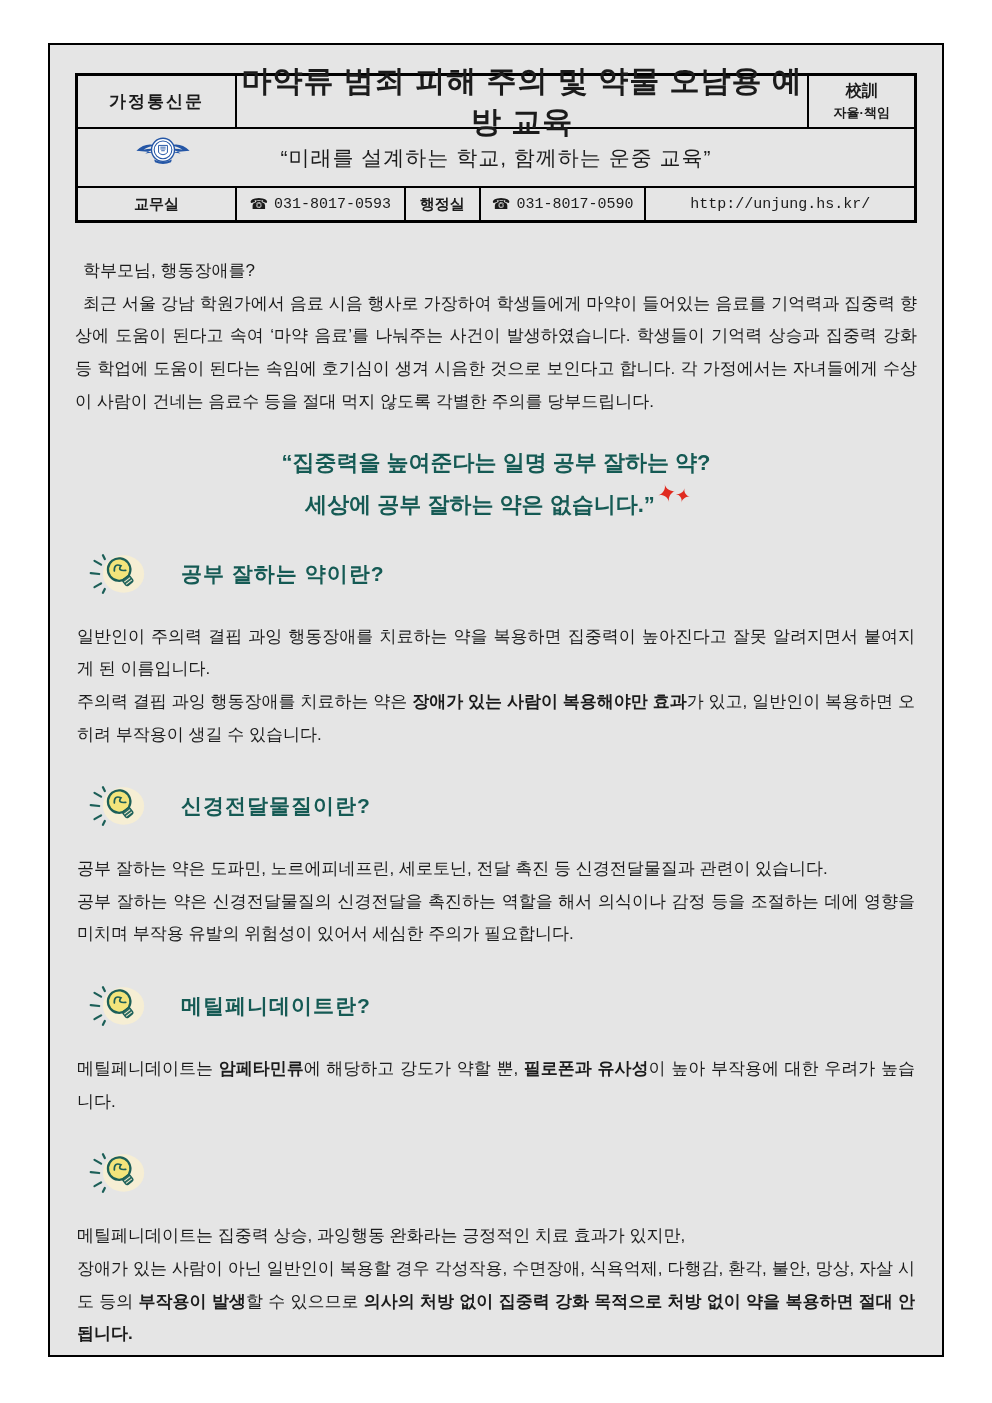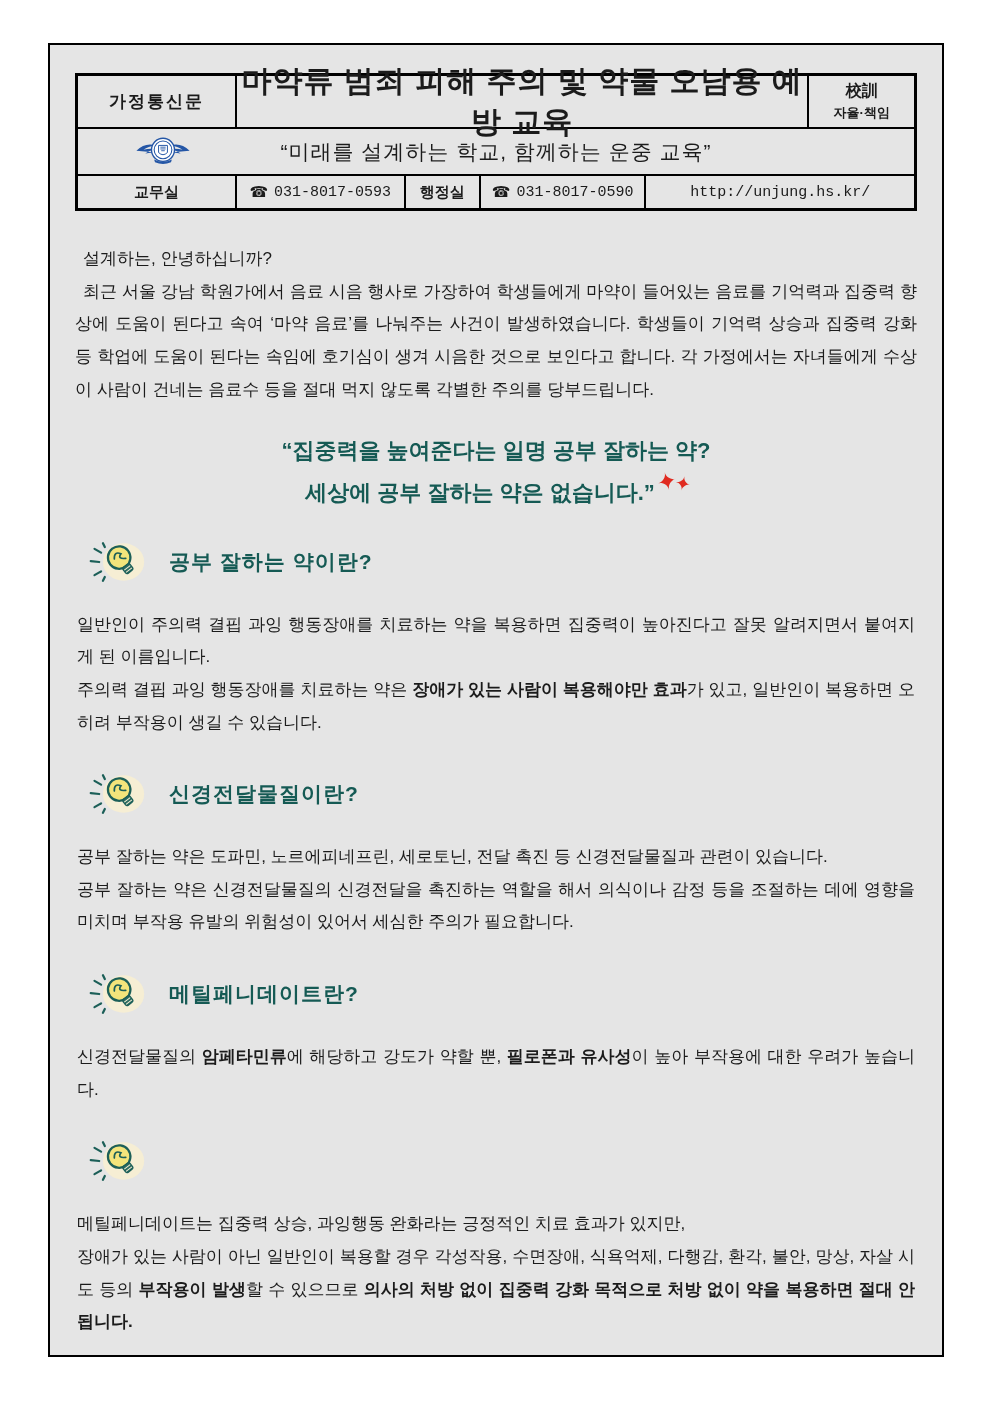--- a/index.html
+++ b/index.html
@@ -30,21 +30,21 @@
   .hrow{display:flex;align-items:stretch;border-bottom:2px solid #000;}
   .hrow:last-child{border-bottom:none;}
   .hcell{display:flex;align-items:center;justify-content:center;border-right:2px solid #000;text-align:center;}
   .hcell:last-child{border-right:none;}
   .r1{height:53px;}
   .c-doctype{width:19%;font-size:17px;font-weight:600;letter-spacing:2px;}
   .c-title{width:68.5%;font-size:30px;font-weight:700;letter-spacing:1px;}
   .c-motto{width:12.5%;flex-direction:column;justify-content:center;gap:2px;}
   .motto-label{font-size:16px;font-weight:700;}
   .motto-value{font-size:13px;font-weight:700;}
-  .r2{height:47px;position:relative;align-items:center;justify-content:center;}
+  .r2{height:59px;position:relative;align-items:center;justify-content:center;}
   .logo{position:absolute;left:56px;top:4px;width:58px;height:39px;}
   .slogan{font-size:21px;letter-spacing:1px;}
   .r3{height:32px;font-size:15px;}
   .c-o1{width:19%;font-weight:700;}
   .c-p1{width:20.2%;}
   .c-o2{width:9%;font-weight:700;}
   .c-p2{width:19.8%;}
   .c-url{flex:1;}
   .mono{font-family:"Liberation Mono","DejaVu Sans Mono",monospace;font-size:15px;letter-spacing:0;}
   .tel{font-size:15px;margin-right:6px;}
@@ -53,21 +53,21 @@
   .greeting{padding-left:8px;}
   .intro-body{text-align:justify;text-indent:8px;word-break:break-all;}
   
   .quote{margin-top:26px;text-align:center;color:var(--accent);font-weight:700;font-size:22px;line-height:1.75;}
   .qline{position:relative;display:block;}
   .stars{display:inline-block;color:var(--star);position:relative;top:-10px;left:2px;letter-spacing:-2px;}
   .stars .s1{display:inline-block;font-style:normal;font-size:24px;transform:rotate(-14deg);}
   .stars .s2{display:inline-block;font-style:normal;font-size:19px;transform:rotate(12deg);}
   
   .sec{margin-top:24px;}
-  .sec-head{display:flex;align-items:center;gap:16px;margin-left:12px;}
+  .sec-head{display:flex;align-items:center;gap:28px;margin-left:12px;}
   .bulb{width:60px;height:50px;flex:0 0 auto;}
   .sec-title{font-size:21px;font-weight:700;color:var(--accent);letter-spacing:1px;}
   .hl{position:relative;display:inline-block;padding:0 6px;}
   .hl::after{
     content:"";position:absolute;left:-2px;right:-42px;bottom:-3px;height:13px;
     background:var(--highlight);z-index:-1;border-radius:2px;
   }
   .sec-body{margin:22px 2px 30px 2px;font-size:17px;line-height:1.92;}
   .para{text-align:justify;word-break:break-all;}
   .b{font-weight:700;}
@@ -115,21 +115,21 @@
       <div class="hcell c-o2">행정실</div>
       <div class="hcell c-p2">
         <span class="tel">☎</span>
         <span class="mono">031-8017-0590</span>
       </div>
       <div class="hcell c-url mono">http://unjung.hs.kr/</div>
     </div>
   </div>
 
   <div class="intro">
-    <div class="greeting">설계하는, 안녕하십니까?</div>
+    <div class="greeting">학부모님, 행동장애를?</div>
     <div class="intro-body">최근 서울 강남 학원가에서 음료 시음 행사로 가장하여 학생들에게 마약이 들어있는 음료를 기억력과 집중력 향상에 도움이 된다고 속여 ‘마약 음료’를 나눠주는 사건이 발생하였습니다. 학생들이 기억력 상승과 집중력 강화 등 학업에 도움이 된다는 속임에 호기심이 생겨 시음한 것으로 보인다고 합니다. 각 가정에서는 자녀들에게 수상이 사람이 건네는 음료수 등을 절대 먹지 않도록 각별한 주의를 당부드립니다.</div>
   </div>
 
   <div class="quote">
     <span class="qline">“집중력을 높여준다는 일명 공부 잘하는 약?</span>
     <span class="qline">
       <span>세상에 공부 잘하는 약은 없습니다.”</span><span class="stars"><i class="s1">✦</i><i class="s2">✦</i></span>
     </span>
   </div>
 
@@ -215,21 +215,21 @@
             <circle cx="38" cy="20" r="12" fill="#f3e47b" stroke="#1c5f58" stroke-width="2.4"></circle>
             <path d="M33 18 q5 -7 9 0 q-7 2 1 7" fill="none" stroke="#1c5f58" stroke-width="1.8" stroke-linecap="round"></path>
             <rect x="33.5" y="31" width="9" height="8" rx="2" fill="#2d6b61" stroke="#1c5f58" stroke-width="1.6"></rect>
             <path d="M34 34 h8 M34 37 h8" stroke="#f6eed4" stroke-width="1"></path>
           </g>
         </svg>
       </span>
       <h2 class="sec-title"><span class="hl">메틸페니데이트란?</span></h2>
     </div>
     <div class="sec-body">
-          <div class="para"><span>신경전달물질의 </span><span class="b u">암페타민류</span><span>에 해당하고 강도가 약할 뿐, </span><span class="b u">필로폰과 유사성</span><span>이 높아 부작용에 대한 우려가 높습니다.</span></div>
+          <div class="para"><span>메틸페니데이트는 </span><span class="b u">암페타민류</span><span>에 해당하고 강도가 약할 뿐, </span><span class="b u">필로폰과 유사성</span><span>이 높아 부작용에 대한 우려가 높습니다.</span></div>
         </div>
   </section>
 
   <section class="sec">
     <div class="sec-head">
       <span class="bulb">
         <svg viewBox="0 0 64 52" width="60" height="50" aria-hidden="true">
 
           <g stroke="#1c5f58" stroke-width="2.4" stroke-linecap="round" fill="none">
             <path d="M8 12 l7 4"></path>

